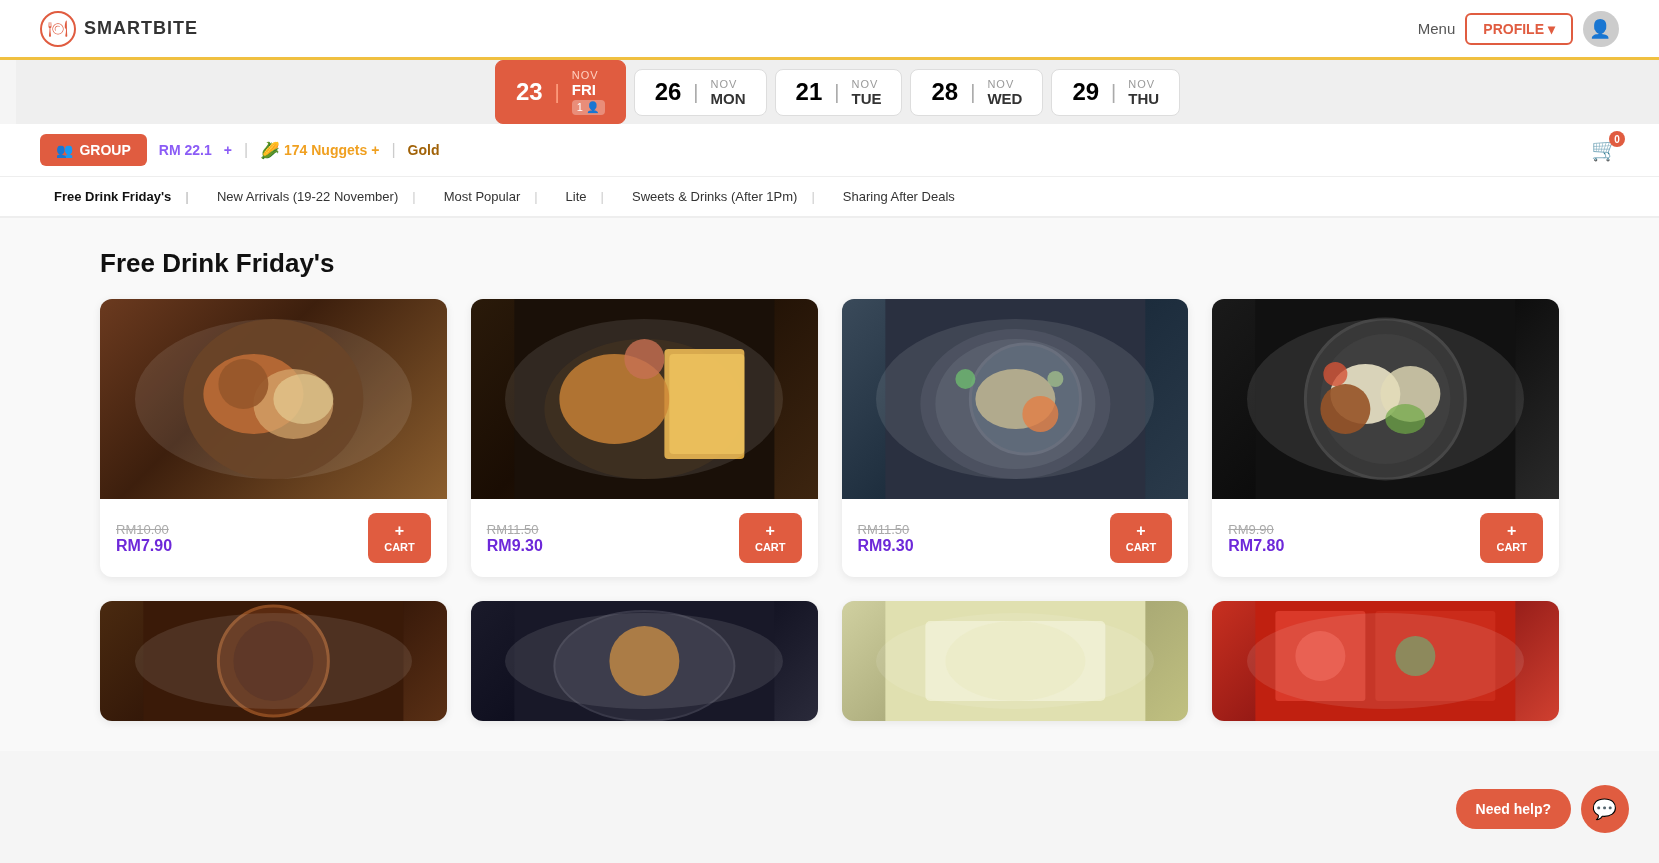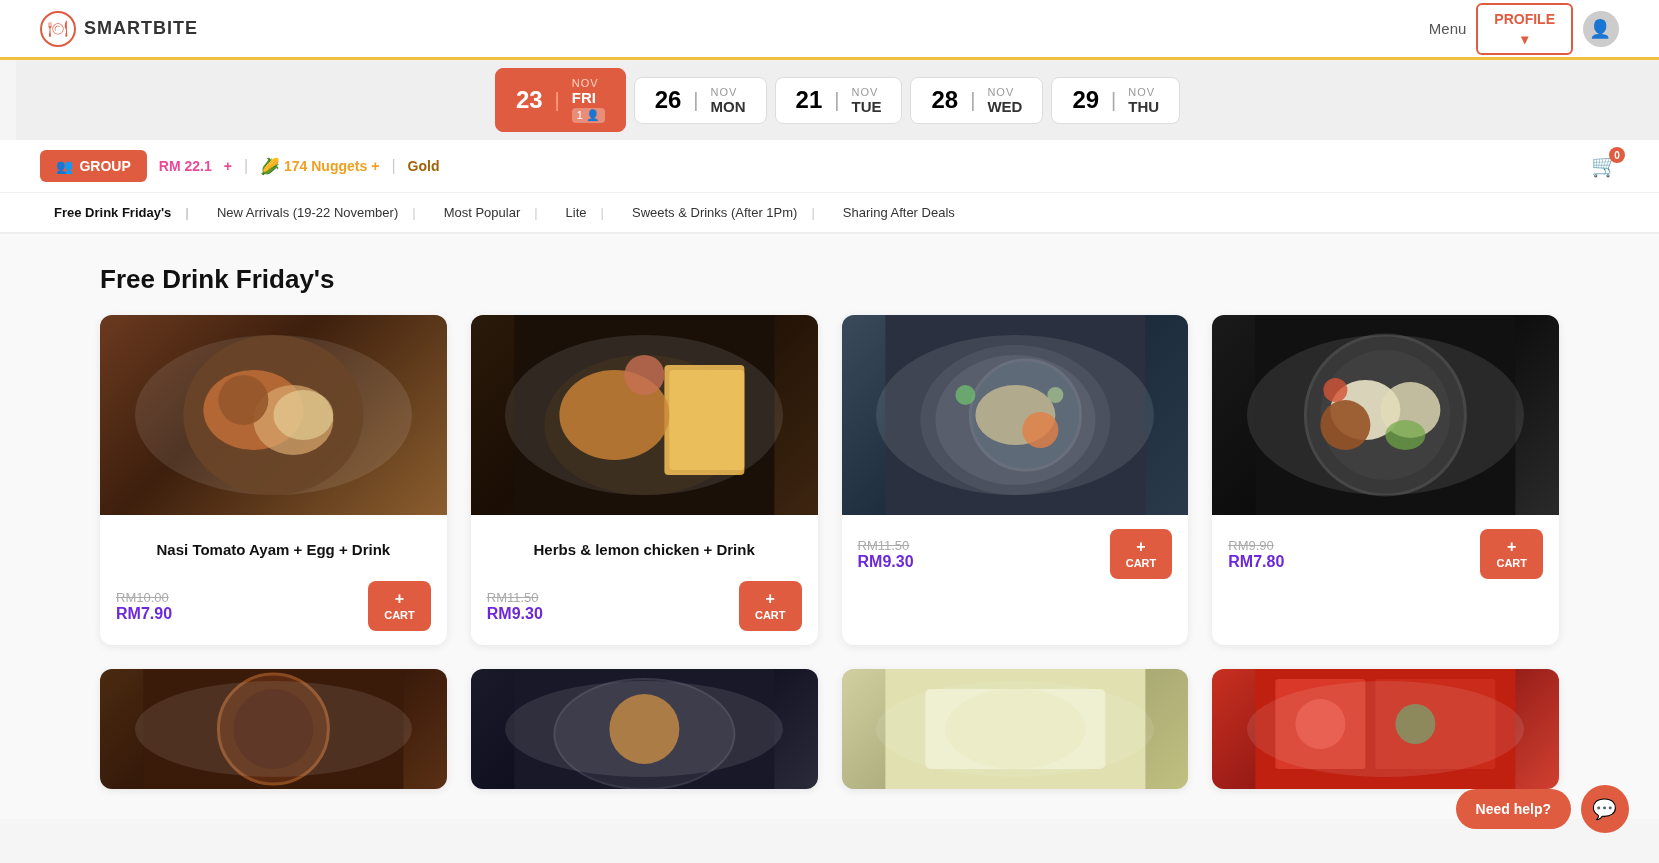--- a/index.html
+++ b/index.html
@@ -16,31 +16,31 @@
       justify-content: space-between;
     }
     .logo-area { display: flex; align-items: center; gap: 8px; }
     .logo-icon { width: 36px; height: 36px; border: 2px solid #e05c40; border-radius: 50%; display: flex; align-items: center; justify-content: center; color: #e05c40; font-size: 16px; }
     .logo-text { font-weight: 700; font-size: 18px; color: #333; letter-spacing: 1px; }
     .header-right { display: flex; align-items: center; gap: 10px; }
     .menu-link { font-size: 15px; color: #555; cursor: pointer; }
     .profile-btn {
       border: 2px solid #e05c40; color: #e05c40; background: transparent;
       padding: 6px 16px; border-radius: 6px; font-size: 14px; font-weight: 600;
-      cursor: pointer; display: flex; align-items: center; gap: 4px; flex-direction: column;
+      cursor: pointer; display: flex; align-items: center; gap: 4px;
     }
     .avatar { width: 36px; height: 36px; border-radius: 50%; background: #ccc; overflow: hidden; display: flex; align-items: center; justify-content: center; font-size: 18px; }
 
     
     .date-bar {
       background: #efefef;
       display: flex;
       justify-content: center;
       align-items: center;
-      padding: 8px 0;
+      padding: 0 0;
       gap: 8px;
       margin-left: 16px;
     }
     .date-item {
       display: flex; align-items: center;
       background: #fff; border: 1px solid #ddd; border-radius: 8px;
       padding: 8px 20px; cursor: pointer; gap: 10px; min-width: 120px;
     }
     .date-item.active { background: #e05c40; border-color: #e05c40; color: #fff; }
     .date-item.active .date-num { color: #fff; }
@@ -59,21 +59,21 @@
     .info-bar {
       background: #fff;
       display: flex; align-items: center; padding: 10px 40px;
       gap: 12px; border-bottom: 1px solid #eee;
     }
     .group-btn {
       background: #e05c40; color: #fff; border: none; border-radius: 6px;
       padding: 8px 16px; font-size: 14px; font-weight: 600; cursor: pointer;
       display: flex; align-items: center; gap: 6px;
     }
-    .rm-amount { color: #ec4899; font-weight: 600; font-size: 14px; }
+    .rm-amount { color: #8b5cf6; font-weight: 600; font-size: 14px; }
     .separator { color: #ccc; }
     .nuggets-area { display: flex; align-items: center; gap: 4px; }
     .nugget-icon { font-size: 16px; }
     .nuggets-text { color: #f0a020; font-weight: 600; font-size: 14px; }
     .gold-text { color: #a16207; font-weight: 600; font-size: 14px; }
     .cart-btn {
       margin-left: auto; position: relative; cursor: pointer;
       background: none; border: none; font-size: 22px; color: #333;
     }
     .cart-badge {
@@ -270,21 +270,20 @@
           <svg width="100%" height="100%" viewBox="0 0 260 200" xmlns="http://www.w3.org/2000/svg">
             <ellipse cx="130" cy="100" rx="90" ry="80" fill="#5a3010" opacity="0.9"></ellipse>
             <ellipse cx="110" cy="95" rx="50" ry="40" fill="#c06020" opacity="0.8"></ellipse>
             <ellipse cx="150" cy="105" rx="40" ry="35" fill="#d4a060" opacity="0.7"></ellipse>
             <circle cx="100" cy="85" r="25" fill="#8b4513" opacity="0.9"></circle>
             <ellipse cx="160" cy="100" rx="30" ry="25" fill="#e8d090" opacity="0.6"></ellipse>
           </svg>
         </div>
       </div>
       <div class="product-info">
-        <div class="product-name">Nasi Tomato Ayam + Egg + Drink</div>
         <div class="product-footer">
           <div class="price-area">
             <span class="original-price">RM10.00</span>
             <span class="sale-price">RM7.90</span>
           </div>
           <button class="add-cart-btn">
             <span class="plus-sign">+</span>
             <span>CART</span>
           </button>
         </div>
@@ -298,21 +297,20 @@
             <rect x="0" y="0" width="260" height="200" fill="#1a1008"></rect>
             <ellipse cx="130" cy="110" rx="100" ry="70" fill="#2a1a08" opacity="0.9"></ellipse>
             <rect x="150" y="50" width="80" height="110" rx="4" fill="#e8b040" opacity="0.9"></rect>
             <ellipse cx="100" cy="100" rx="55" ry="45" fill="#c87820" opacity="0.8"></ellipse>
             <rect x="155" y="55" width="75" height="100" rx="4" fill="#f0c050" opacity="0.7"></rect>
             <circle cx="130" cy="60" r="20" fill="#c06040" opacity="0.8"></circle>
           </svg>
         </div>
       </div>
       <div class="product-info">
-        <div class="product-name">Herbs &amp; lemon chicken + Drink</div>
         <div class="product-footer">
           <div class="price-area">
             <span class="original-price">RM11.50</span>
             <span class="sale-price">RM9.30</span>
           </div>
           <button class="add-cart-btn">
             <span class="plus-sign">+</span>
             <span>CART</span>
           </button>
         </div>

